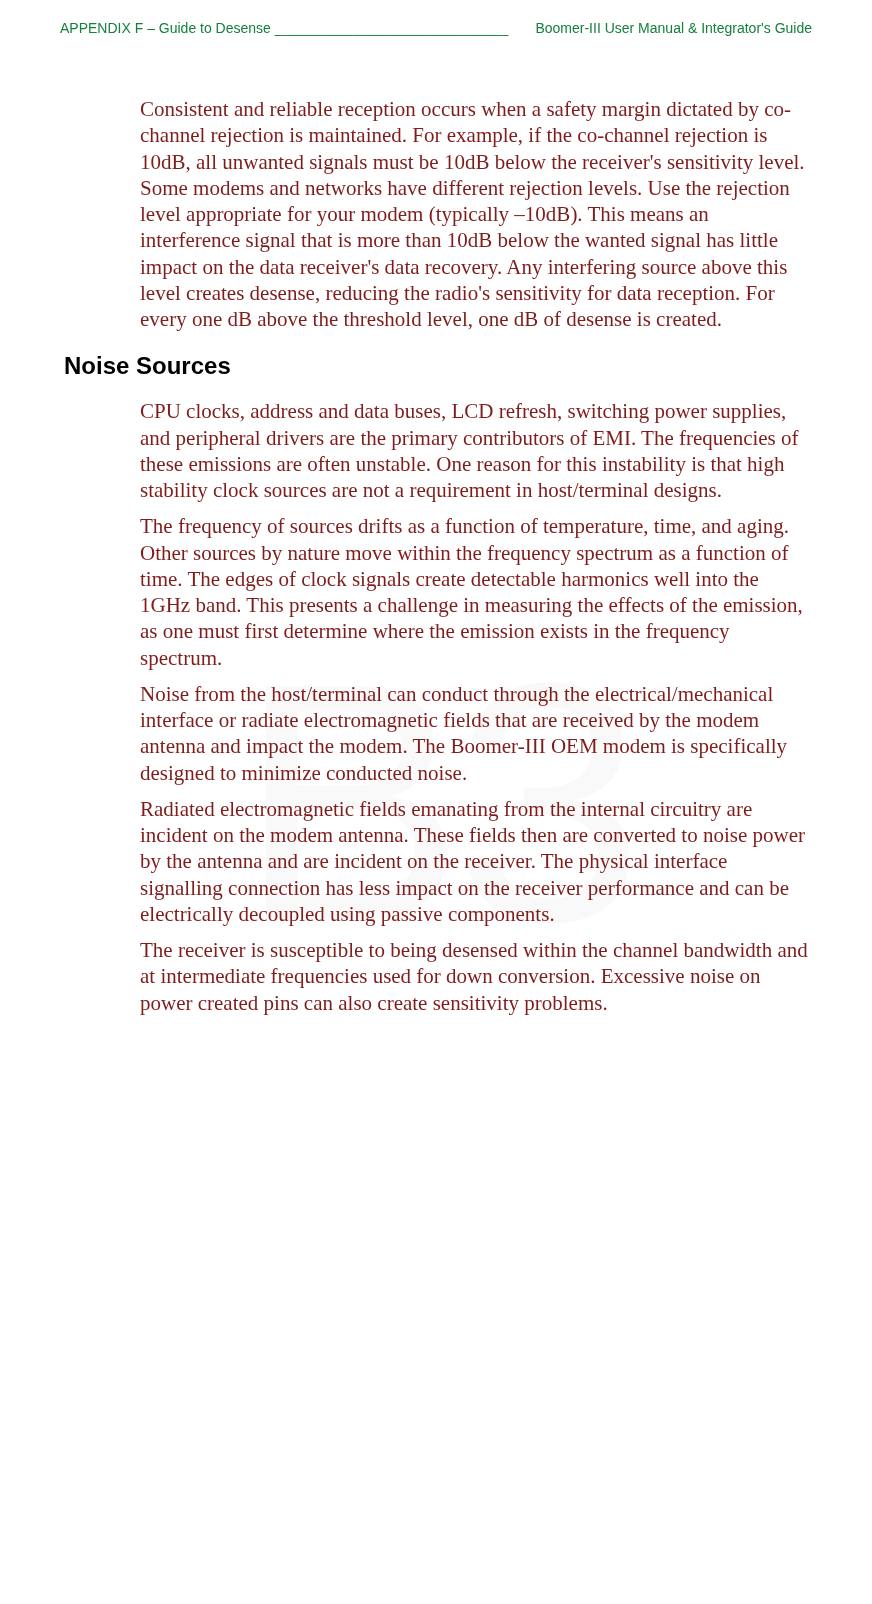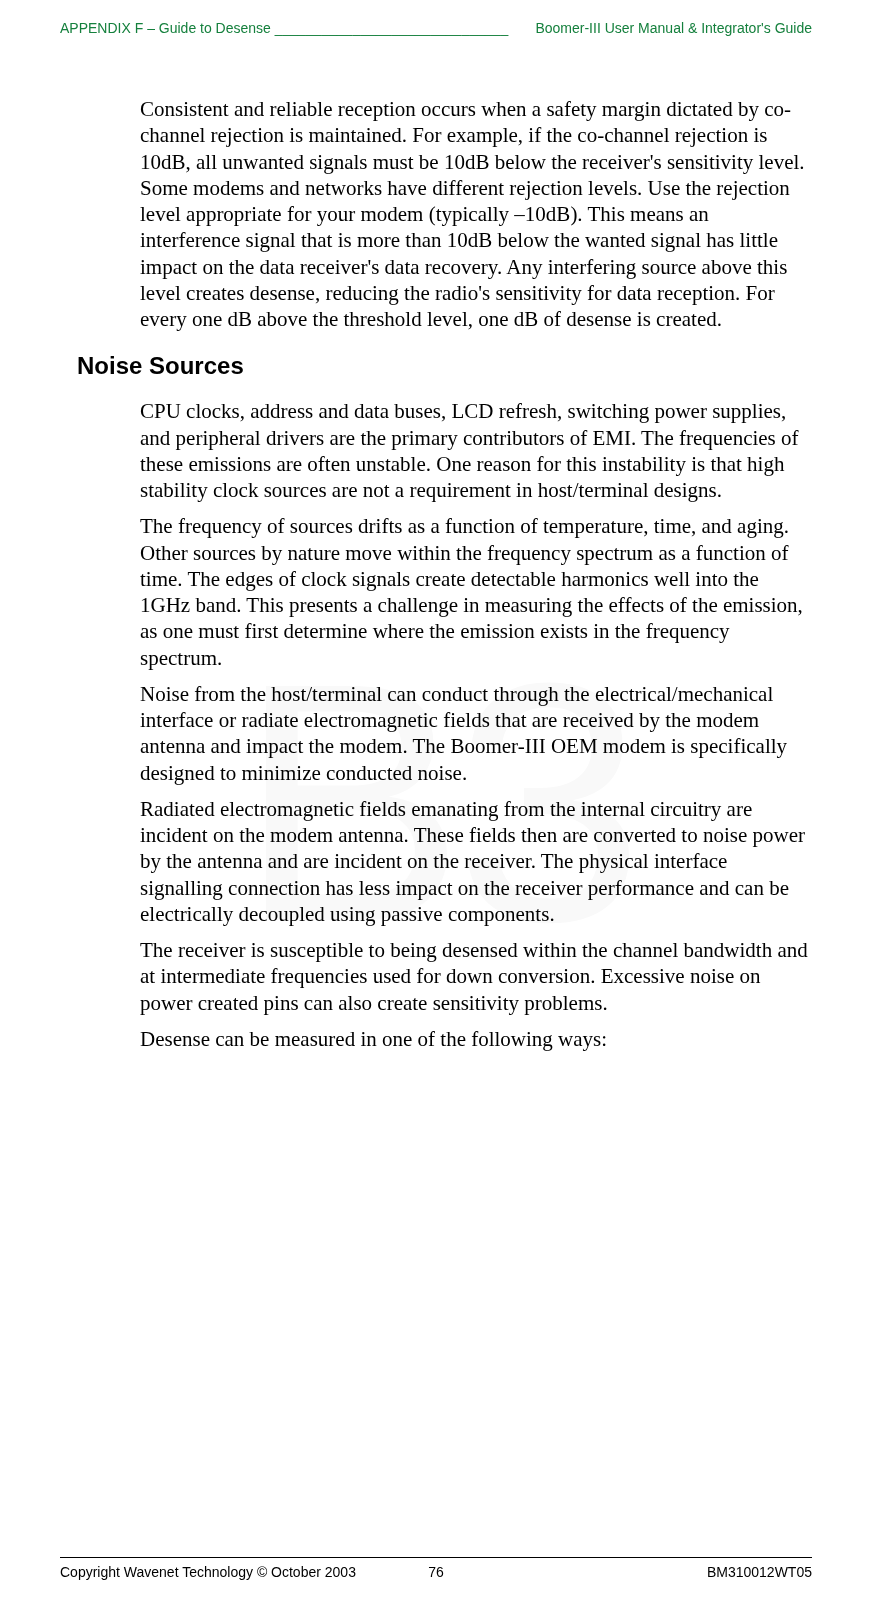--- a/index.html
+++ b/index.html
@@ -50,29 +50,29 @@
     margin-bottom: 60px;
   }
   .header-left, .header-right { white-space: nowrap; }
   .body-text {
     margin-left: 80px;
     margin-right: 0;
   }
   .para {
     font-size: 21px;
     line-height: 1.25;
-    color: #000000;
+    color: #7f1d1d;
     margin: 0 0 10px 0;
     text-align: left;
   }
   .h2 {
     font-family: Arial, Helvetica, sans-serif;
     font-weight: bold;
     font-size: 24px;
-    margin: 20px 0 18px 17px;
+    margin: 20px 0 18px 4px;
     color: #000;
   }
   .footer {
     position: absolute;
     bottom: 24px;
     left: 60px;
     right: 60px;
     border-top: 1px solid #000;
     padding-top: 6px;
     font-family: Arial, Helvetica, sans-serif;
@@ -109,23 +109,15 @@
       <p class="para">CPU clocks, address and data buses, LCD refresh, switching power supplies, and peripheral drivers are the primary contributors of EMI. The frequencies of these emissions are often unstable. One reason for this instability is that high stability clock sources are not a requirement in host/terminal designs.</p>
       <p class="para">The frequency of sources drifts as a function of temperature, time, and aging. Other sources by nature move within the frequency spectrum as a function of time. The edges of clock signals create detectable harmonics well into the 1GHz band. This presents a challenge in measuring the effects of the emission, as one must first determine where the emission exists in the frequency spectrum.</p>
       <p class="para">Noise from the host/terminal can conduct through the electrical/mechanical interface or radiate electromagnetic fields that are received by the modem antenna and impact the modem. The Boomer-III OEM modem is specifically designed to minimize conducted noise.</p>
       <p class="para">Radiated electromagnetic fields emanating from the internal circuitry are incident on the modem antenna. These fields then are converted to noise power by the antenna and are incident on the receiver. The physical interface signalling connection has less impact on the receiver performance and can be electrically decoupled using passive components.</p>
     </div>
 
     <div class="body-text">
       <p class="para">The receiver is susceptible to being desensed within the channel bandwidth and at intermediate frequencies used for down conversion. Excessive noise on power created pins can also create sensitivity problems.</p>
     </div>
 
-    <div class="body-text">
-      <p class="para">Desense can be measured in one of the following ways:</p>
-    </div>
   </div>
 
-  <div class="footer">
-    <span>Copyright Wavenet Technology © October 2003</span>
-    <span class="footer-center">76</span>
-    <span>BM310012WT05</span>
-  </div>
 </div>
 
 </body></html>

